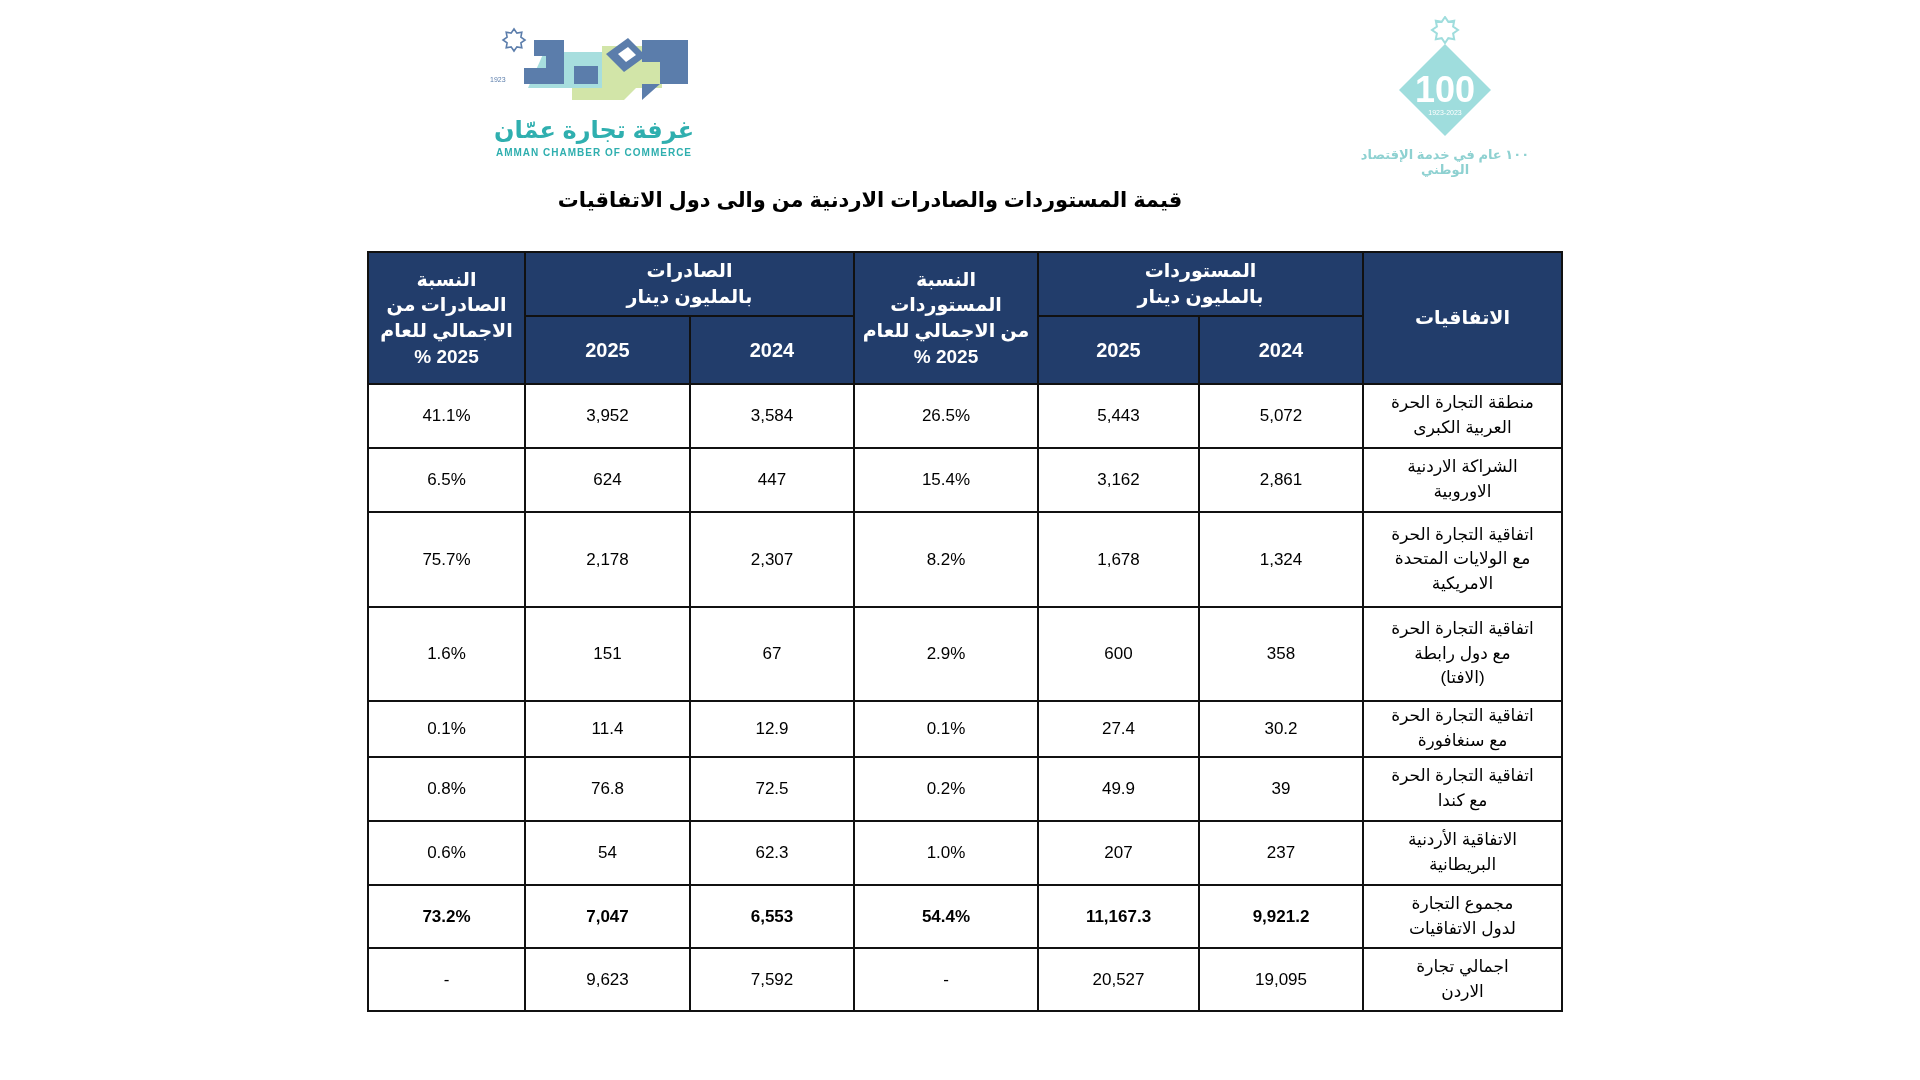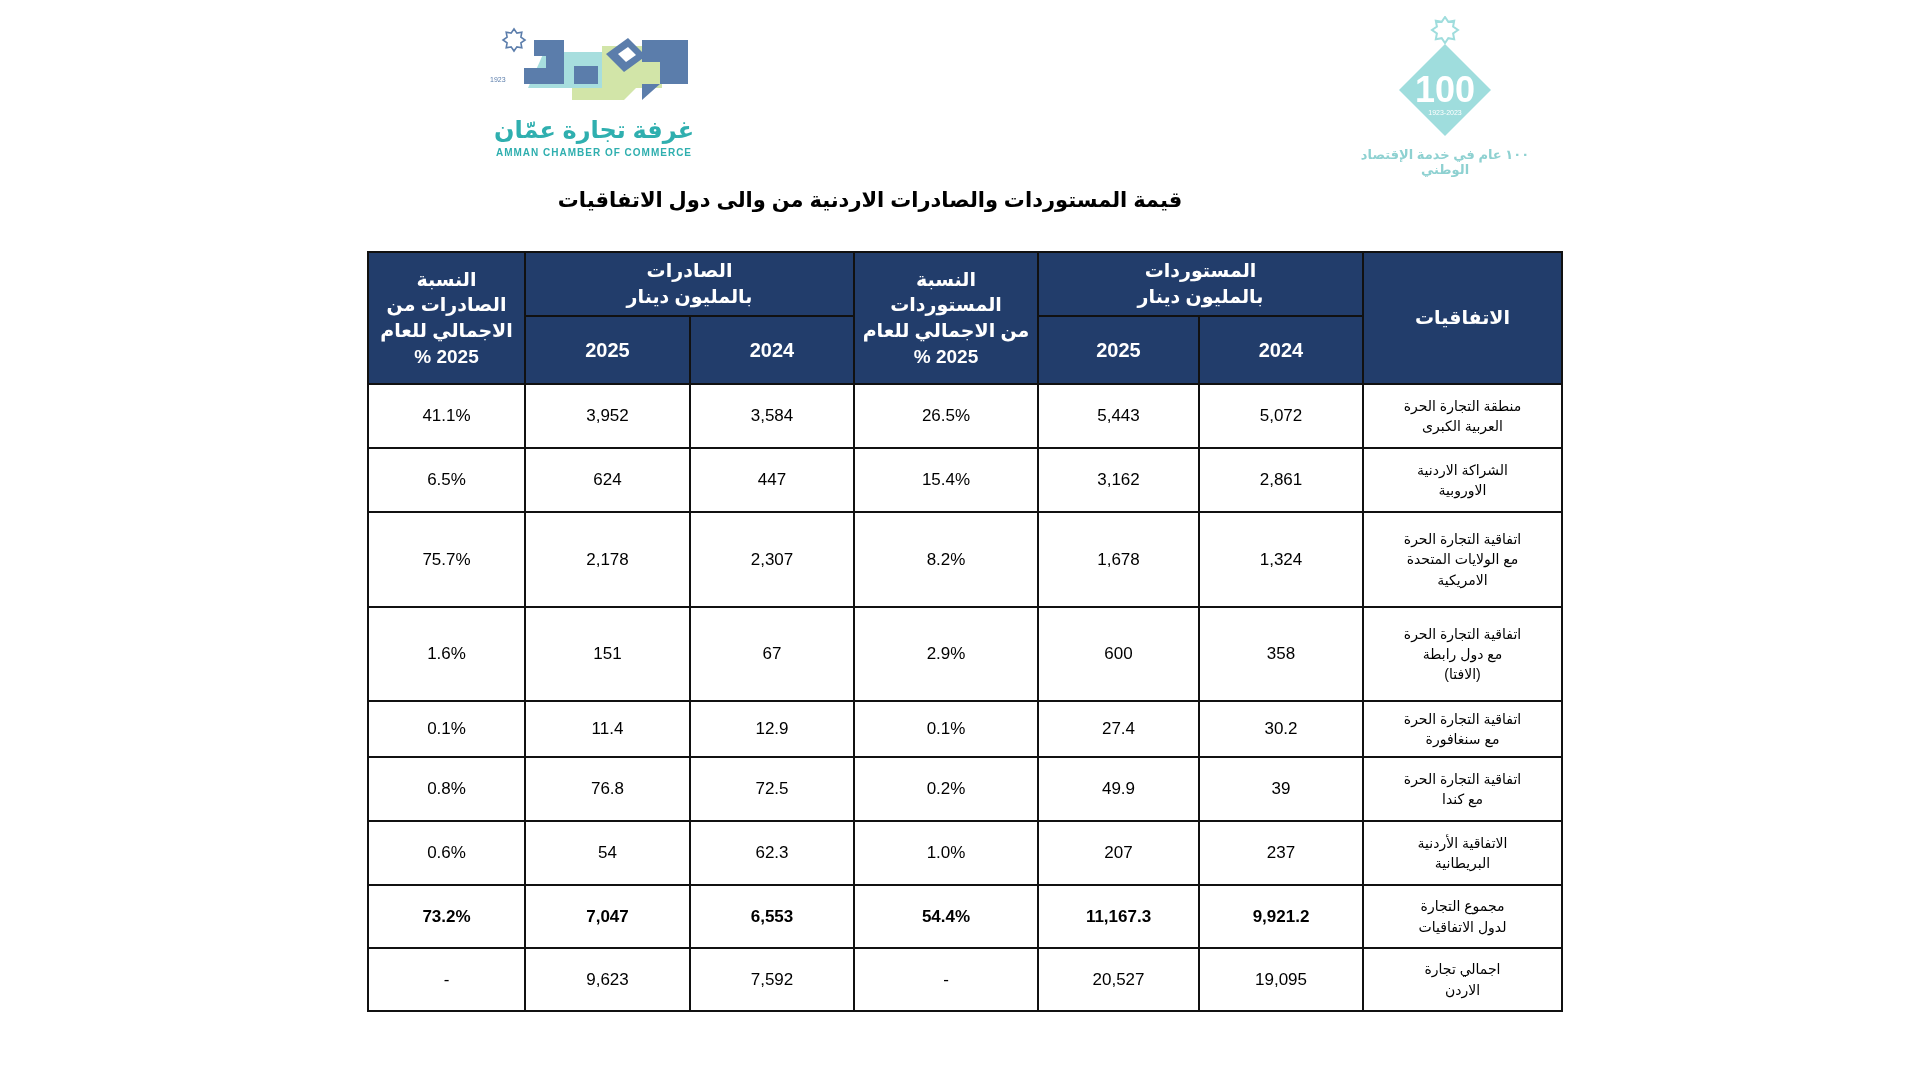--- a/index.html
+++ b/index.html
@@ -24,21 +24,21 @@
   .table-wrap { position: absolute; left: 367px; top: 251px; }
   table.trade { border-collapse: collapse; table-layout: fixed; width: 1194px; background: #fff; }
   table.trade th, table.trade td { border: 2px solid #111; text-align: center; vertical-align: middle; }
   table.trade thead th { background: #223d6b; color: #fff; font-weight: bold; font-size: 19px;
     white-space: pre-line; direction: rtl; line-height: 1.35; padding: 2px 4px; }
   table.trade thead tr:nth-child(1) { height: 64px; }
   table.trade thead tr:nth-child(2) { height: 68px; }
   table.trade thead .year { font-size: 20px; direction: ltr; }
   table.trade td.num { font-size: 17px; color: #000; direction: ltr; padding: 2px; }
   table.trade td.num.bold { font-weight: bold; }
-  table.trade td.agr { font-size: 14px; color: #000; direction: rtl; white-space: pre-line;
+  table.trade td.agr { font-size: 17px; color: #000; direction: rtl; white-space: pre-line;
     line-height: 1.45; padding: 2px 2px; }
   tbody tr:nth-child(1) { height: 64px; }
   tbody tr:nth-child(2) { height: 64px; }
   tbody tr:nth-child(3) { height: 95px; }
   tbody tr:nth-child(4) { height: 94px; }
   tbody tr:nth-child(5) { height: 56px; }
   tbody tr:nth-child(6) { height: 64px; }
   tbody tr:nth-child(7) { height: 64px; }
   tbody tr:nth-child(8) { height: 63px; }
   tbody tr:nth-child(9) { height: 63px; }

